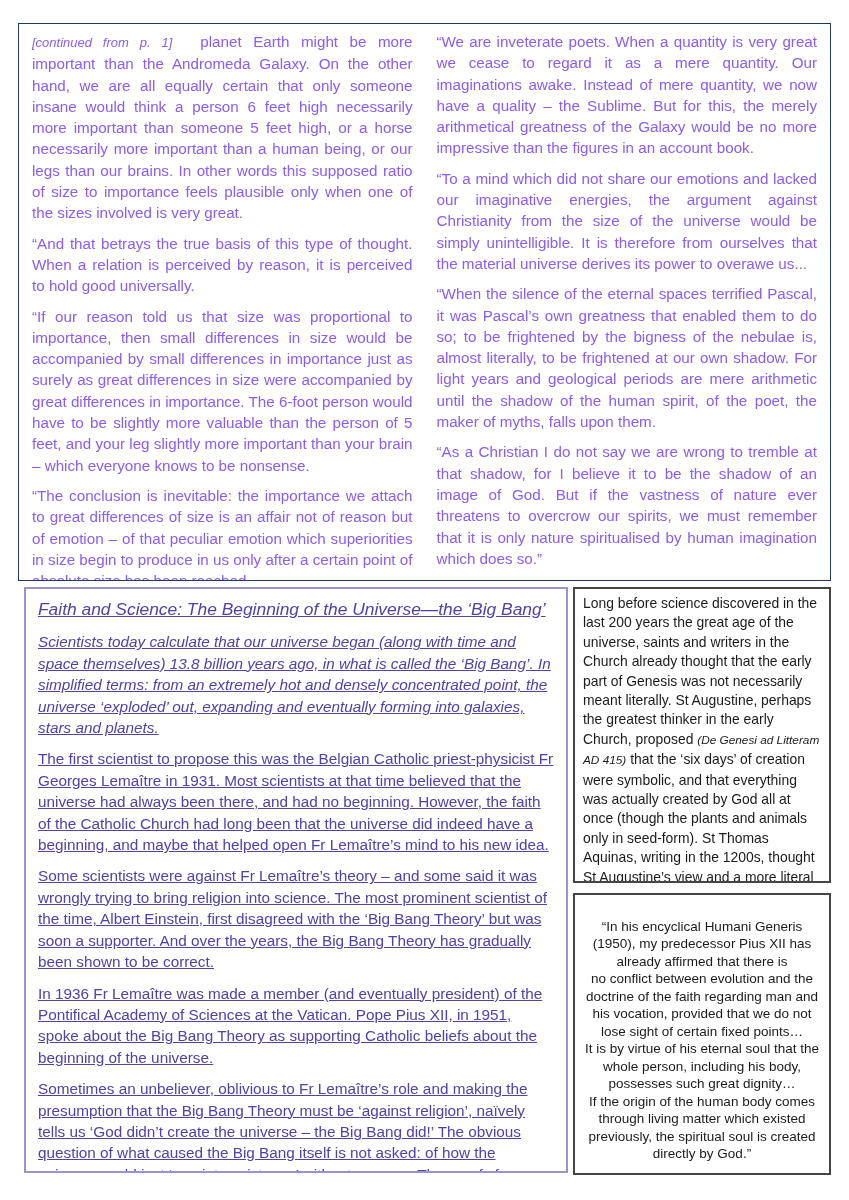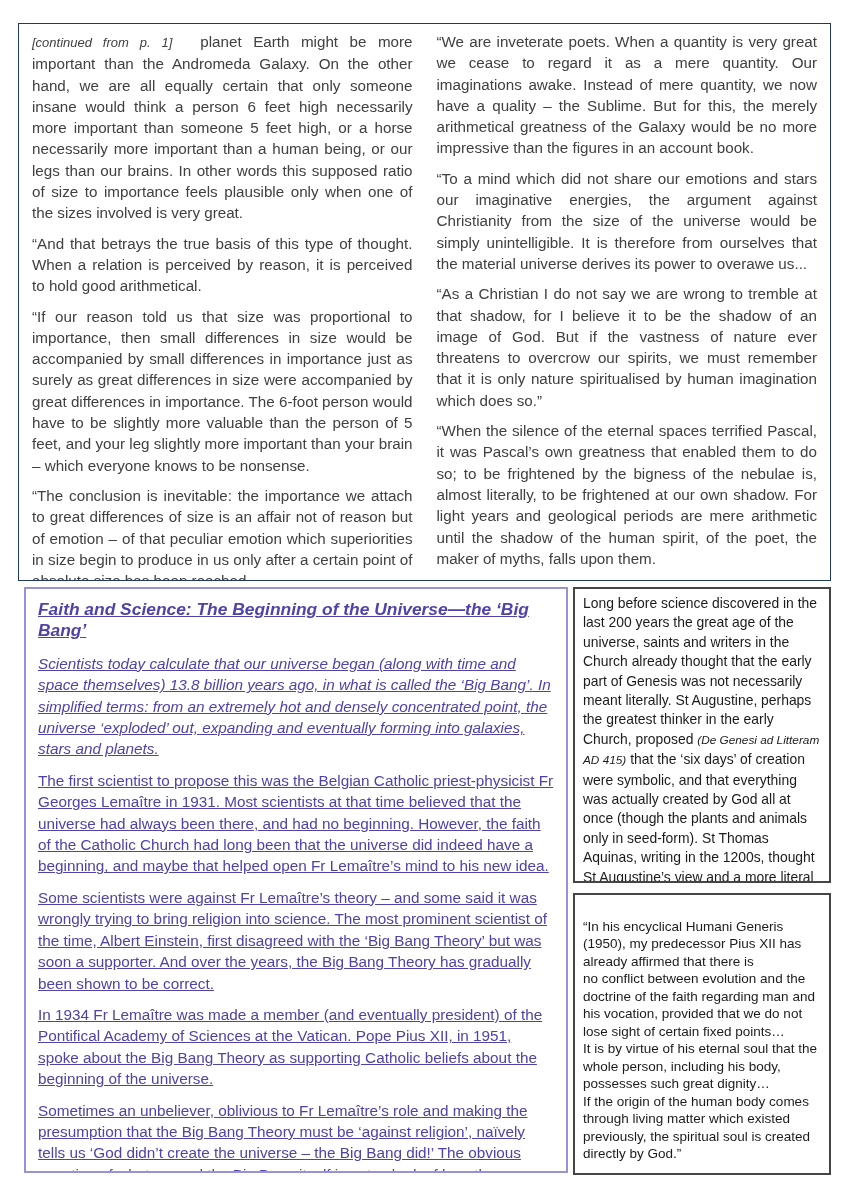--- a/index.html
+++ b/index.html
@@ -8,89 +8,89 @@
     background:#ffffff;
     position:relative;
     font-family:"Liberation Sans", sans-serif;
     -webkit-font-smoothing:antialiased;
   }
   
   .top-box {
     position:absolute; left:18px; top:23px; width:813px; height:558px;
     box-sizing:border-box; border:1.5px solid #1F3864;
     display:flex; gap:24px; padding:7px 13px 6px 13px;
-    color:#404040; overflow:hidden;
+    color:#8b5cf6; overflow:hidden;
   }
   .top-col {
     flex:1 1 0; text-align:justify;
     font-size:15.2px; line-height:21.3px;
   }
   .top-col p { margin:0 0 9px 0; }
   .continued { font-style:italic; font-size:13px; }
   .tabgap { display:inline-block; width:28px; }
   .lewis-cite { text-align:right; margin:0; }
   .cite-author { font-weight:bold; font-size:15px; }
   .cite-work { font-weight:bold; font-style:italic; font-size:15px; }
   
   .article-box {
     position:absolute; left:24px; top:587px; width:544px; height:586px;
     box-sizing:border-box; border:2px solid #9C92D2;
     padding:9px 12px 6px 12px;
     color:#4F42A8; font-size:15.3px; line-height:21.4px;
     overflow:hidden; text-align:left;
   }
   .article-title {
-    font-size:17.4px; font-weight:bold; font-style:italic;
+    font-size:17.4px; font-weight:normal; font-style:italic;
     text-decoration:underline; margin:1px 0 11px 0;
   }
   .article-box p { margin:0 0 10px 0;text-decoration:underline; }
   .article-intro { font-style:italic; }
   .em { }
   
   .side-box {
     position:absolute; left:573px; width:258px;
     box-sizing:border-box; border:2px solid #454545;
     background:#ffffff; color:#1b1b1b; overflow:hidden;
   }
   .side-box-1 { top:587px; height:296px; padding:5px 8px; font-size:13.9px; line-height:19.4px; }
   .side-box-2 { top:893px; height:282px; padding:5px 8px; font-size:13.5px; line-height:17.5px; }
   .side-box p { margin:0; }
-  .quote-preline { white-space:pre-line; }
+  .quote-preline { white-space:pre-line;text-align:center; }
   .small-cite { font-style:italic; font-size:11.8px; }
   .jp2-attr { text-align:left; margin-top:14px; }
 </style>
 </head>
 <body>
 
 <div class="top-box">
   <div class="top-col">
     <p>
       <span class="continued">[continued from p. 1]</span><span class="tabgap"></span><span>planet Earth might be more important than the Andromeda Galaxy. On the other hand, we are all equally certain that only someone insane would think a person 6 feet high necessarily more important than someone 5 feet high, or a horse necessarily more important than a human being, or our legs than our brains. In other words this supposed ratio of size to importance feels plausible only when one of the sizes involved is very great.</span>
     </p>
-    <p>“And that betrays the true basis of this type of thought. When a relation is perceived by reason, it is perceived to hold good arithmetical.</p>
+    <p>“And that betrays the true basis of this type of thought. When a relation is perceived by reason, it is perceived to hold good universally.</p>
     <p>“If our reason told us that size was proportional to importance, then small differences in size would be accompanied by small differences in importance just as surely as great differences in size were accompanied by great differences in importance. The 6-foot person would have to be slightly more valuable than the person of 5 feet, and your leg slightly more important than your brain – which everyone knows to be nonsense.</p>
     <p>“The conclusion is inevitable: the importance we attach to great differences of size is an affair not of reason but of emotion – of that peculiar emotion which superiorities in size begin to produce in us only after a certain point of absolute size has been reached.</p>
   </div>
   <div class="top-col">
     <p>“We are inveterate poets. When a quantity is very great we cease to regard it as a mere quantity. Our imaginations awake. Instead of mere quantity, we now have a quality – the Sublime. But for this, the merely arithmetical greatness of the Galaxy would be no more impressive than the figures in an account book.</p>
-    <p>“To a mind which did not share our emotions and stars our imaginative energies, the argument against Christianity from the size of the universe would be simply unintelligible. It is therefore from ourselves that the material universe derives its power to overawe us...</p>
+    <p>“To a mind which did not share our emotions and lacked our imaginative energies, the argument against Christianity from the size of the universe would be simply unintelligible. It is therefore from ourselves that the material universe derives its power to overawe us...</p>
+    <p>“When the silence of the eternal spaces terrified Pascal, it was Pascal’s own greatness that enabled them to do so; to be frightened by the bigness of the nebulae is, almost literally, to be frightened at our own shadow. For light years and geological periods are mere arithmetic until the shadow of the human spirit, of the poet, the maker of myths, falls upon them.</p>
     <p>“As a Christian I do not say we are wrong to tremble at that shadow, for I believe it to be the shadow of an image of God. But if the vastness of nature ever threatens to overcrow our spirits, we must remember that it is only nature spiritualised by human imagination which does so.”</p>
-    <p>“When the silence of the eternal spaces terrified Pascal, it was Pascal’s own greatness that enabled them to do so; to be frightened by the bigness of the nebulae is, almost literally, to be frightened at our own shadow. For light years and geological periods are mere arithmetic until the shadow of the human spirit, of the poet, the maker of myths, falls upon them.</p>
     <p class="lewis-cite">
       <span class="cite-author">C. S. Lewis, </span><span class="cite-work">Miracles</span>
     </p>
   </div>
 </div>
 
 <div class="article-box">
   <div class="article-title">Faith and Science: The Beginning of the Universe—the ‘Big Bang’</div>
   <p class="article-intro">Scientists today calculate that our universe began (along with time and space themselves) 13.8 billion years ago, in what is called the ‘Big Bang’. In simplified terms: from an extremely hot and densely concentrated point, the universe ‘exploded’ out, expanding and eventually forming into galaxies, stars and planets.</p>
   <p>The first scientist to propose this was the Belgian Catholic priest-physicist Fr Georges Lemaître in 1931. Most scientists at that time believed that the universe had always been there, and had no beginning. However, the faith of the Catholic Church had long been that the universe did indeed have a beginning, and maybe that helped open Fr Lemaître’s mind to his new idea.</p>
   <p>Some scientists were against Fr Lemaître’s theory – and some said it was wrongly trying to bring religion into science. The most prominent scientist of the time, Albert Einstein, first disagreed with the ‘Big Bang Theory’ but was soon a supporter. And over the years, the Big Bang Theory has gradually been shown to be correct.</p>
-  <p>In 1934 Fr Lemaître was made a member (and eventually president) of the Pontifical Academy of Sciences at the Vatican. Pope Pius XII, in 1951, spoke about the Big Bang Theory as supporting Catholic beliefs about the beginning of the universe.</p>
+  <p>In 1936 Fr Lemaître was made a member (and eventually president) of the Pontifical Academy of Sciences at the Vatican. Pope Pius XII, in 1951, spoke about the Big Bang Theory as supporting Catholic beliefs about the beginning of the universe.</p>
   <p>
     <span>Sometimes an unbeliever, oblivious to Fr Lemaître’s role and making the presumption that the Big Bang Theory must be ‘against religion’, naïvely tells us ‘God didn’t create the universe – the Big Bang did!’ The obvious question of what caused the Big Bang itself is not asked: of how the universe could just ‘pop into existence’ without a cause. The proofs for God’s existence show how any finite being can, in the end, only come from God – who is beyond time and space, and </span>
   </p>
 </div>
 
 <div class="side-box side-box-1">
   <p>
     <span>Long before science discovered in the last 200 years the great age of the universe, saints and writers in the Church already thought that the early part of </span><span class="em">Genesis</span><span> was not necessarily meant literally. St Augustine, perhaps the greatest thinker in the early Church, proposed </span><span class="small-cite">(De Genesi ad Litteram AD 415)</span><span> that the ‘six days’ of creation were symbolic, and that everything was actually created by God all at once (though the plants and animals only in seed-form). St Thomas Aquinas, writing in the 1200s, thought St Augustine’s view and a more literal view were both possible.</span>
   </p>
 </div>

